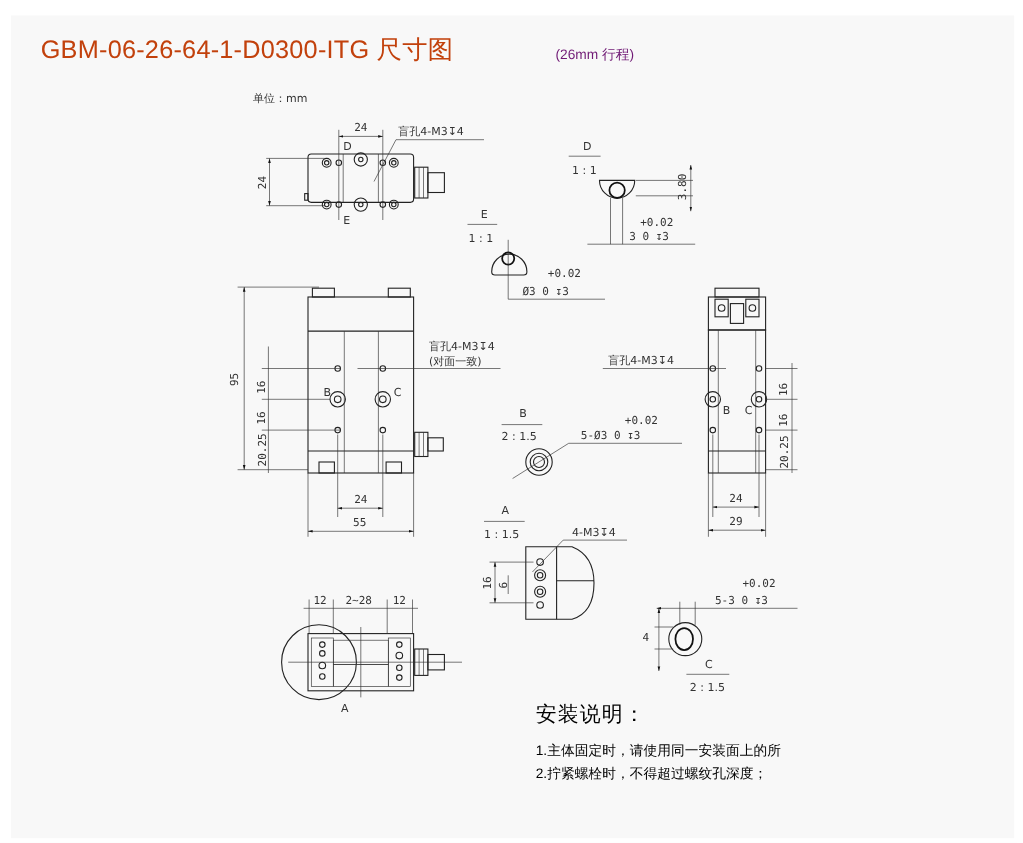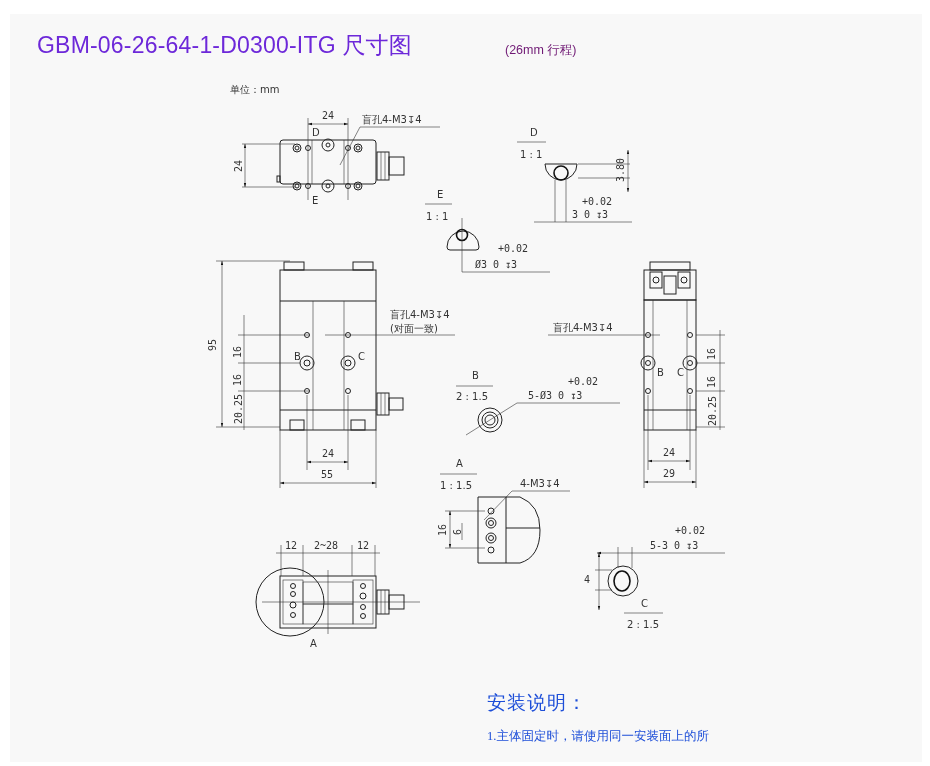--- a/index.html
+++ b/index.html
@@ -1,26 +1,26 @@
 <!DOCTYPE html>
 <html><head>
 <meta charset="utf-8">
 <style>
   html,body{margin:0;padding:0;background:#ffffff;}
   body{width:930px;height:766px;position:relative;overflow:hidden;font-family:"DejaVu Sans",sans-serif;}
   .panel{position:absolute;left:10px;top:14px;width:912px;height:748px;background:#f8f8f8;}
-  .title{position:absolute;left:37px;top:30px;font-family:"Liberation Sans",sans-serif;font-size:23px;color:#6d28d9;letter-spacing:0.2px;white-space:nowrap;}
+  .title{position:absolute;left:37px;top:30px;font-family:"Liberation Sans",sans-serif;font-size:23px;color:#c2410c;letter-spacing:0.2px;white-space:nowrap;}
   .subtitle{position:absolute;left:505px;top:42px;font-family:"Liberation Sans",sans-serif;font-size:12.5px;color:#701a75;white-space:nowrap;}
   svg{position:absolute;left:0;top:0;}
   .ln{stroke:#222;stroke-width:1;fill:none;}
   .thin{stroke:#333;stroke-width:0.6;fill:none;}
   .thick{stroke:#111;stroke-width:1.6;fill:none;}
   .txt{font-family:"DejaVu Sans Mono",monospace;font-size:10px;fill:#333;}
   .txtc{font-family:"DejaVu Sans",sans-serif;font-size:10px;fill:#333;}
-  .notes{position:absolute;left:487px;top:690px;color:#1d4ed8;font-family:Liberation Serif, serif;}
+  .notes{position:absolute;left:487px;top:636px;color:#000000;font-family:Liberation Sans, sans-serif;}
   .notes .h{font-size:19px;letter-spacing:1px;}
   .notes .l{font-size:12.5px;line-height:16px;margin-top:12px;}
 </style>
 </head>
 <body>
 
 <div class="panel"></div>
 <div class="title">GBM-06-26-64-1-D0300-ITG 尺寸图</div>
 <div class="subtitle">(26mm 行程)</div>
 
@@ -283,13 +283,14 @@
     <text class="txt" x="285" y="549">12</text>
     <text class="txt" x="314" y="549">2~28</text>
     <text class="txt" x="357" y="549">12</text>
     <text class="txtc" x="310" y="647">A</text>
   </g>
 </svg>
 
 <div class="notes">
   <div class="h">安装说明：</div>
   <div class="l">1.主体固定时，请使用同一安装面上的所</div>
+  <div class="l" style="margin-top:5px">2.拧紧螺栓时，不得超过螺纹孔深度；</div>
 </div>
 
 </body></html>

